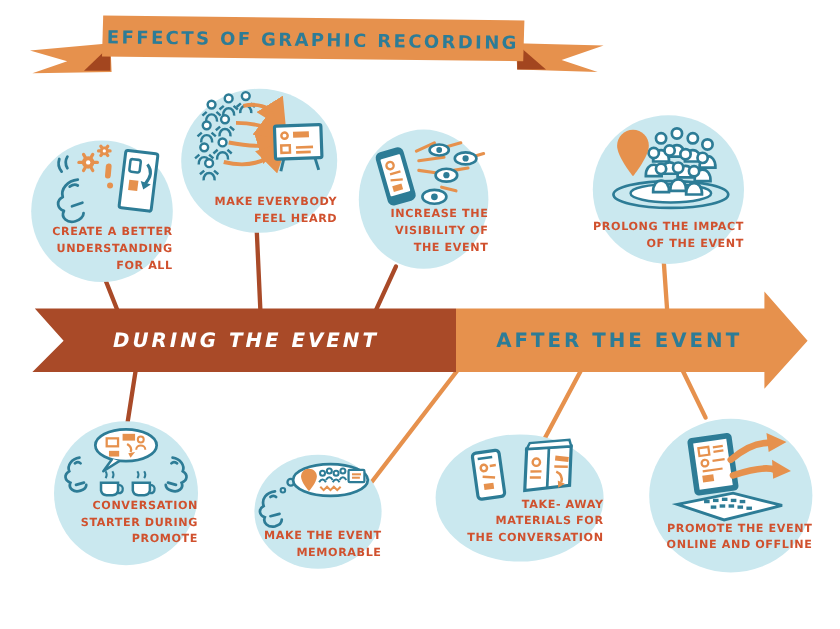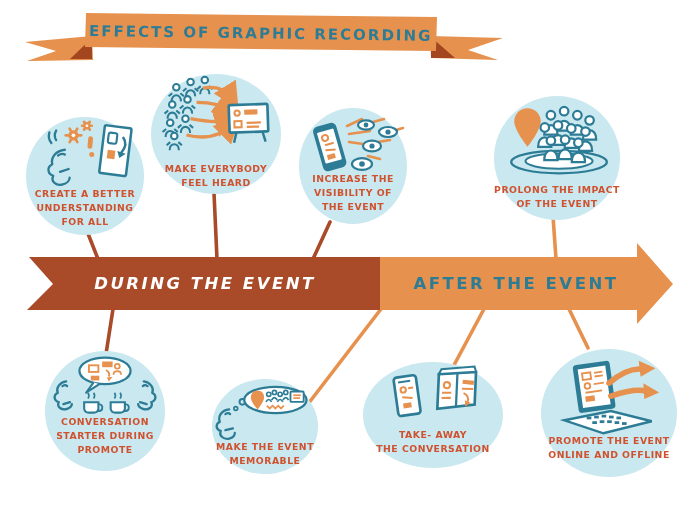--- a/index.html
+++ b/index.html
@@ -9,21 +9,21 @@
   .ribbon-title{position:absolute;left:86px;top:14px;width:350px;height:34px;
     display:flex;align-items:center;justify-content:center;
     color:#2D7C96;font-weight:bold;font-size:15px;letter-spacing:2px;
     transform:rotate(0.8deg);transform-origin:0 0;white-space:nowrap;}
   .band-label{position:absolute;height:53px;top:257px;display:flex;align-items:center;
     justify-content:center;font-weight:bold;font-size:16.5px;letter-spacing:2.5px;white-space:nowrap;}
   .band-label.during{left:30px;width:350px;color:#FFFFFF;font-style:italic;}
   .band-label.after{left:380px;width:272px;color:#2D7C96;}
   .bubble{position:absolute;background:#CAE8EF;border-radius:50%;}
   .bicon{position:absolute;left:50%;transform:translateX(-50%);overflow:visible;}
-  .caption{position:absolute;left:0;right:0;text-align:center;color:#D0512E;
+  .caption{position:absolute;left:0;right:0;text-align:right;color:#D0512E;
     font-weight:bold;font-size:9.3px;letter-spacing:0.5px;line-height:14px;}
   .caption div{white-space:nowrap;}
 </style>
 </head>
 <body>
 
 <div class="stage">
 
   <svg class="layer" width="700" height="524">
     <g stroke-width="3.6" stroke-linecap="round">
@@ -286,20 +286,21 @@
         <line x1="62" y1="30" x2="71" y2="29" stroke="#E6914D" stroke-width="2"></line>
         <line x1="62" y1="35" x2="71" y2="34" stroke="#E6914D" stroke-width="2"></line>
         <rect x="81" y="15" width="11" height="4" fill="#E6914D"></rect>
         <line x1="81" y1="24" x2="92" y2="23" stroke="#E6914D" stroke-width="2"></line>
         <path d="M83 28 q6 2 5 8" fill="none" stroke="#E6914D" stroke-width="2"></path>
         <polygon points="85,35 91,37 86,41" fill="#E6914D"></polygon>
       </g>
     </svg>
     <div class="caption" style="bottom:12px">
       <div>TAKE- AWAY</div>
+      <div>MATERIALS FOR</div>
       <div>THE CONVERSATION</div>
     </div>
   </div>
 
   <div class="bubble" style="left:541px;top:349px;width:136px;height:128px">
     <svg class="bicon" width="104" viewBox="0 0 112 82" style="top:10px">
       <g transform="rotate(-8 40 30)">
         <rect x="20" y="4" width="40" height="52" rx="4" fill="#2D7C96"></rect>
         <rect x="25" y="9" width="30" height="42" fill="#fff"></rect>
         <rect x="29" y="14" width="9" height="7" fill="none" stroke="#E6914D" stroke-width="2"></rect>

